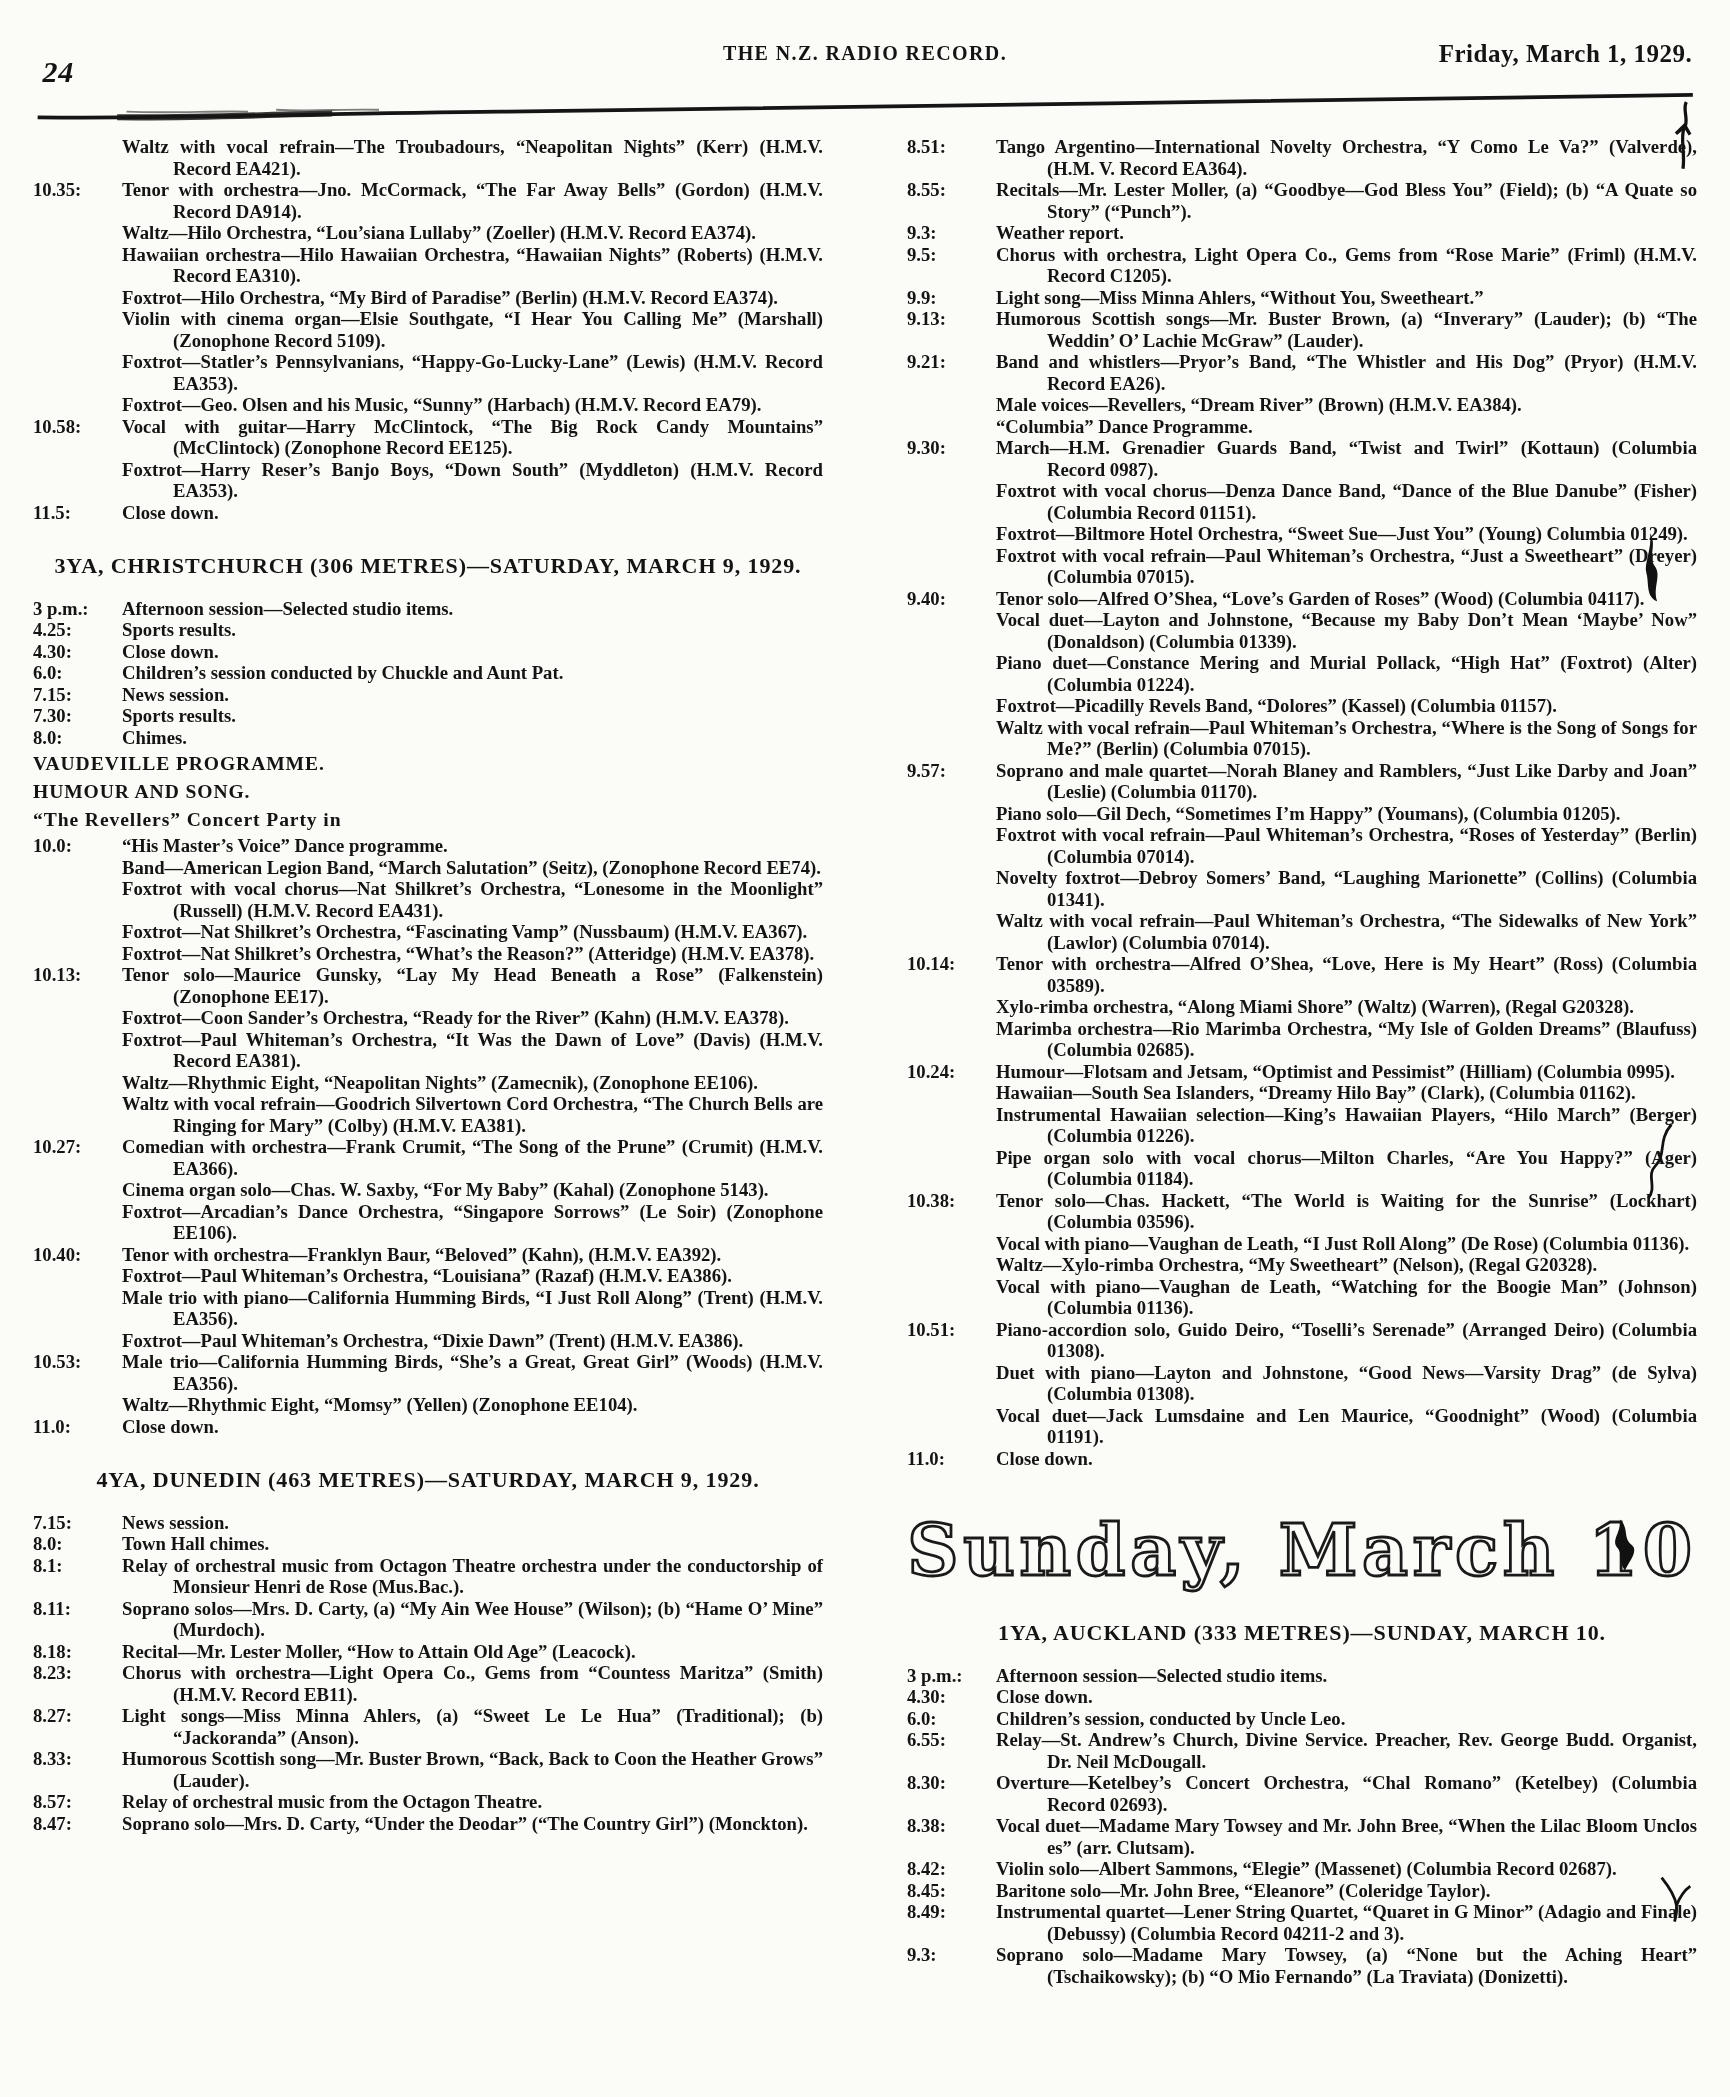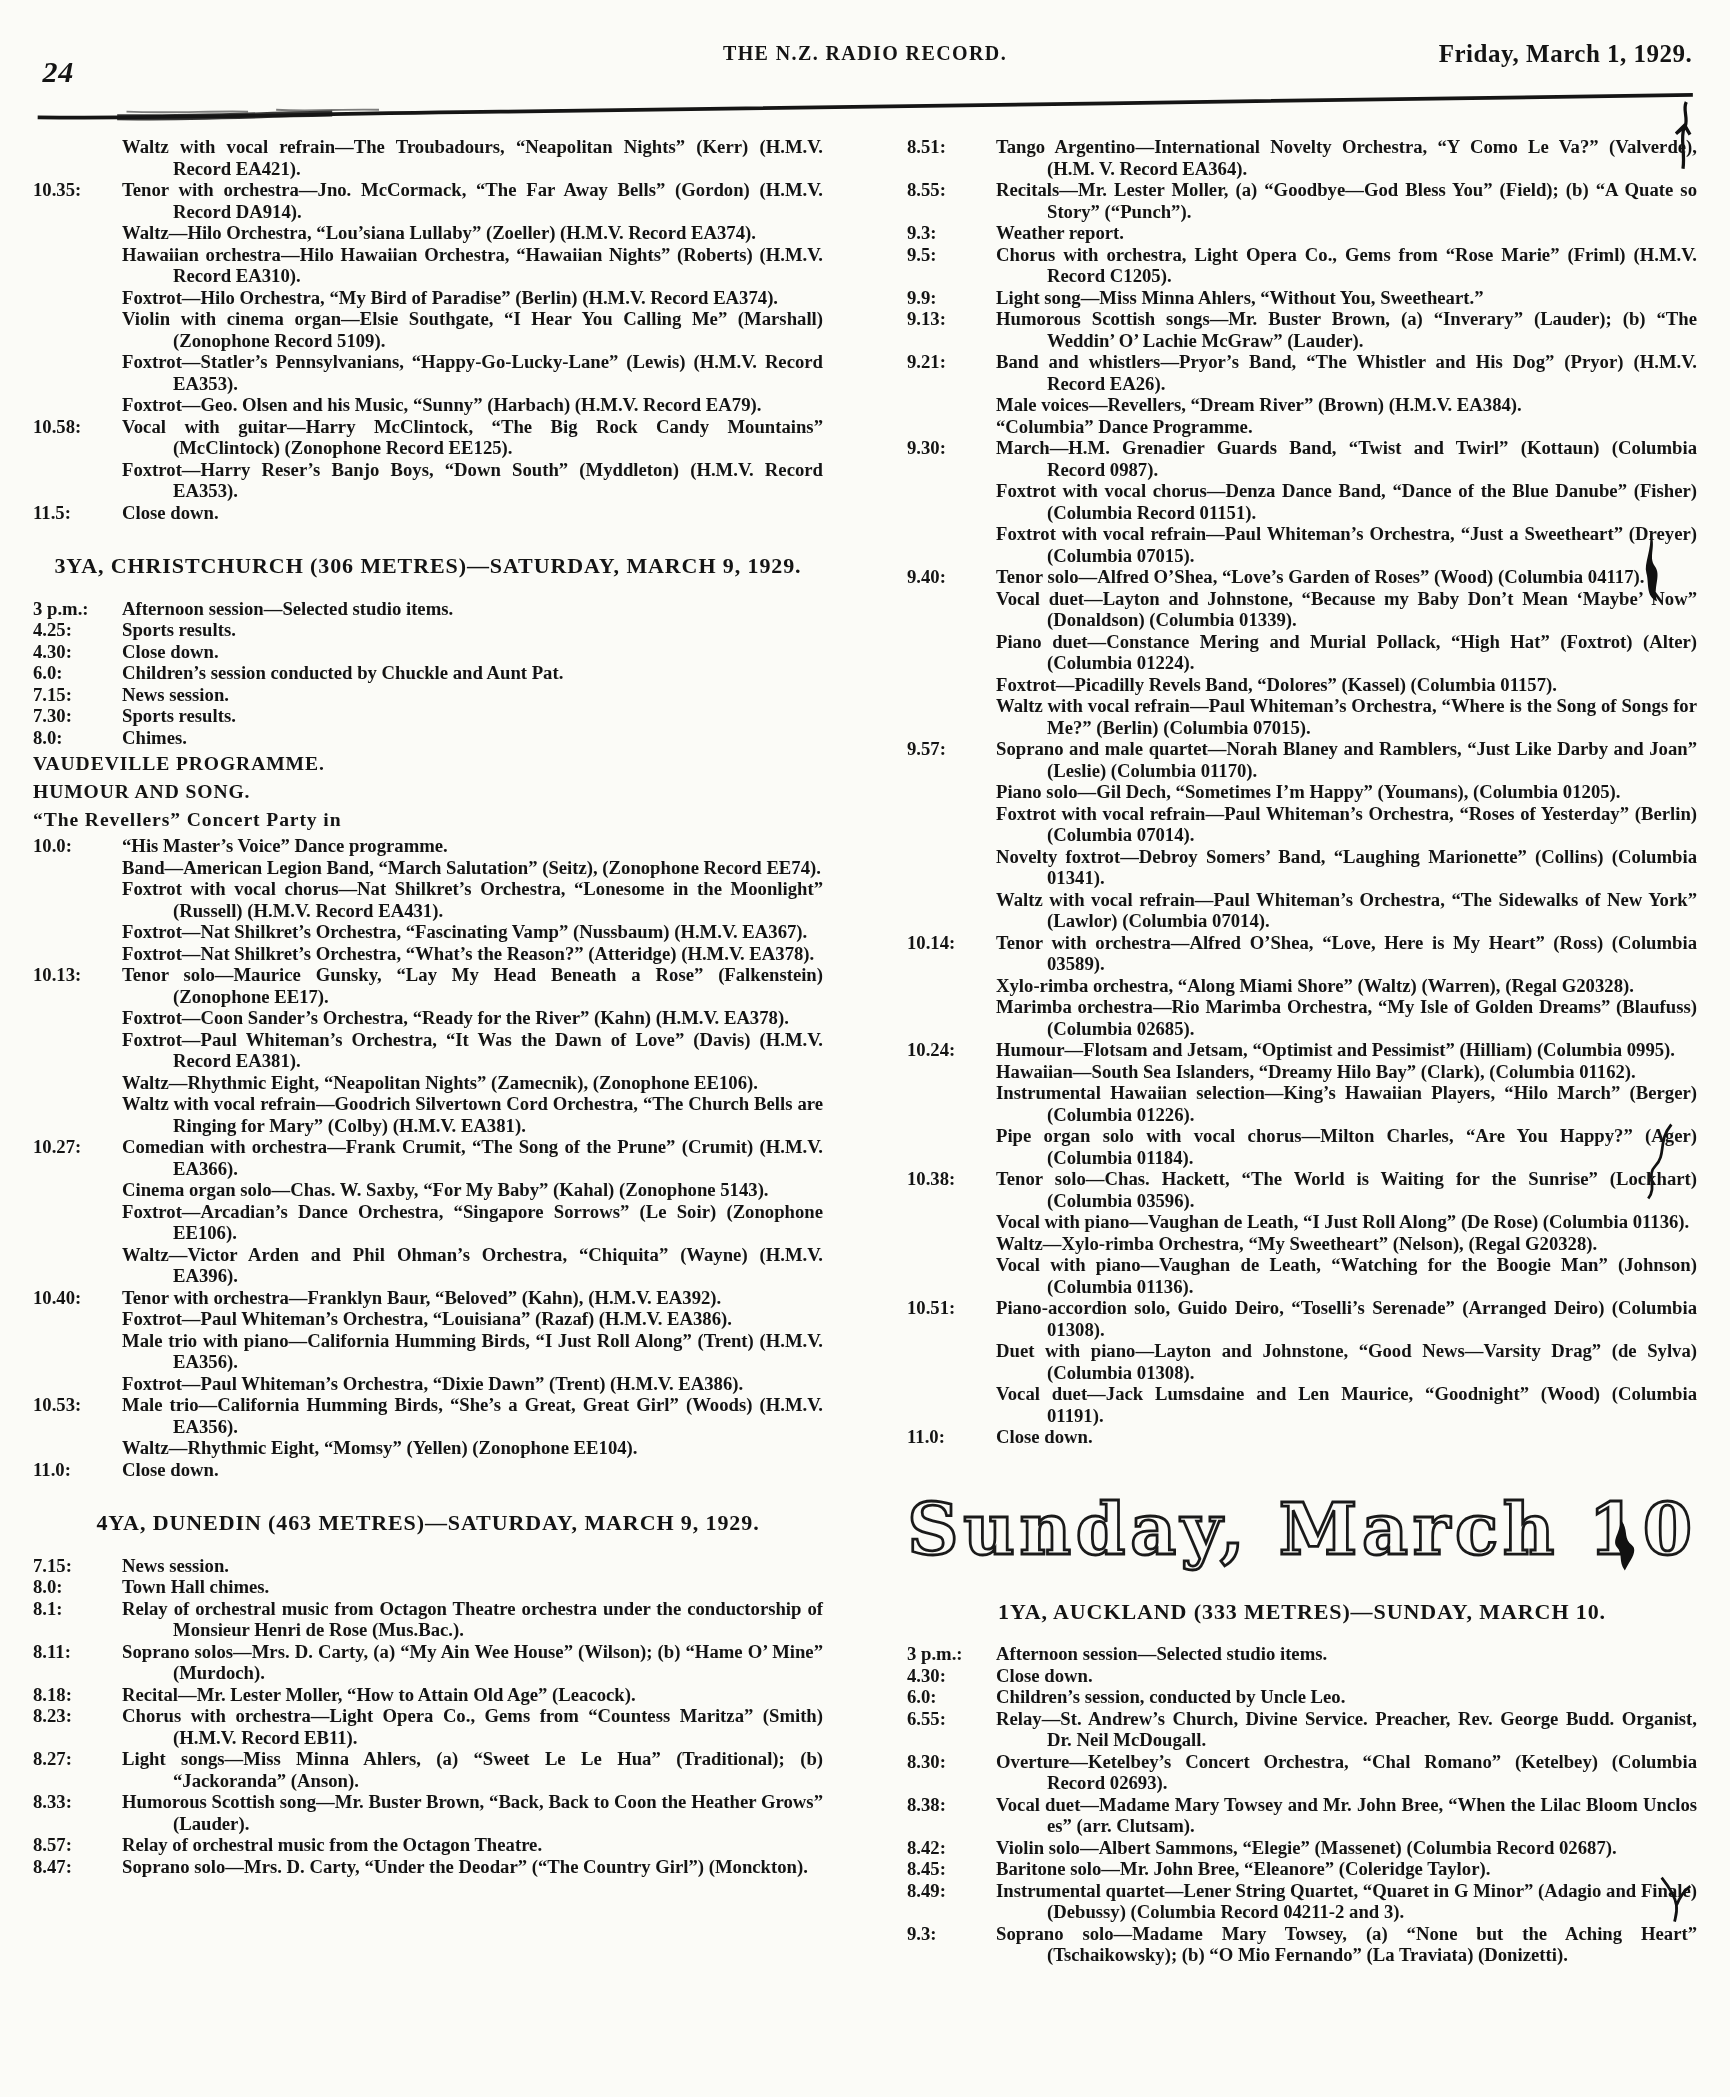--- a/index.html
+++ b/index.html
@@ -100,21 +100,20 @@
         <div class="entry"><span class="time"></span><span class="etext">Foxtrot—Nat Shilkret’s Orchestra, “Fascinating Vamp” (Nussbaum) (H.M.V. EA367).</span></div>
         <div class="entry"><span class="time"></span><span class="etext">Foxtrot—Nat Shilkret’s Orchestra, “What’s the Reason?” (Atteridge) (H.M.V. EA378).</span></div>
         <div class="entry"><span class="time">10.13:</span><span class="etext">Tenor solo—Maurice Gunsky, “Lay My Head Beneath a Rose” (Falkenstein) (Zonophone EE17).</span></div>
         <div class="entry"><span class="time"></span><span class="etext">Foxtrot—Coon Sander’s Orchestra, “Ready for the River” (Kahn) (H.M.V. EA378).</span></div>
         <div class="entry"><span class="time"></span><span class="etext">Foxtrot—Paul Whiteman’s Orchestra, “It Was the Dawn of Love” (Davis) (H.M.V. Record EA381).</span></div>
         <div class="entry"><span class="time"></span><span class="etext">Waltz—Rhythmic Eight, “Neapolitan Nights” (Zamecnik), (Zonophone EE106).</span></div>
         <div class="entry"><span class="time"></span><span class="etext">Waltz with vocal refrain—Goodrich Silvertown Cord Orchestra, “The Church Bells are Ringing for Mary” (Colby) (H.M.V. EA381).</span></div>
         <div class="entry"><span class="time">10.27:</span><span class="etext">Comedian with orchestra—Frank Crumit, “The Song of the Prune” (Crumit) (H.M.V. EA366).</span></div>
         <div class="entry"><span class="time"></span><span class="etext">Cinema organ solo—Chas. W. Saxby, “For My Baby” (Kahal) (Zonophone 5143).</span></div>
         <div class="entry"><span class="time"></span><span class="etext">Foxtrot—Arcadian’s Dance Orchestra, “Singapore Sorrows” (Le Soir) (Zonophone EE106).</span></div>
-        <div class="entry"><span class="time"></span><span class="etext">Waltz—Victor Arden and Phil Ohman’s Orchestra, “Chiquita” (Wayne) (H.M.V. EA396).</span></div>
         <div class="entry"><span class="time">10.40:</span><span class="etext">Tenor with orchestra—Franklyn Baur, “Beloved” (Kahn), (H.M.V. EA392).</span></div>
         <div class="entry"><span class="time"></span><span class="etext">Foxtrot—Paul Whiteman’s Orchestra, “Louisiana” (Razaf) (H.M.V. EA386).</span></div>
         <div class="entry"><span class="time"></span><span class="etext">Male trio with piano—California Humming Birds, “I Just Roll Along” (Trent) (H.M.V. EA356).</span></div>
         <div class="entry"><span class="time"></span><span class="etext">Foxtrot—Paul Whiteman’s Orchestra, “Dixie Dawn” (Trent) (H.M.V. EA386).</span></div>
         <div class="entry"><span class="time">10.53:</span><span class="etext">Male trio—California Humming Birds, “She’s a Great, Great Girl” (Woods) (H.M.V. EA356).</span></div>
         <div class="entry"><span class="time"></span><span class="etext">Waltz—Rhythmic Eight, “Momsy” (Yellen) (Zonophone EE104).</span></div>
         <div class="entry"><span class="time">11.0:</span><span class="etext">Close down.</span></div>
         <div class="station-heading">4YA, DUNEDIN (463 METRES)—SATURDAY, MARCH 9, 1929.</div>
         <div class="entry"><span class="time">7.15:</span><span class="etext">News session.</span></div>
         <div class="entry"><span class="time">8.0:</span><span class="etext">Town Hall chimes.</span></div>
@@ -132,20 +131,21 @@
         <div class="entry"><span class="time">8.55:</span><span class="etext">Recitals—Mr. Lester Moller, (a) “Goodbye—God Bless You” (Field); (b) “A Quate so Story” (“Punch”).</span></div>
         <div class="entry"><span class="time">9.3:</span><span class="etext">Weather report.</span></div>
         <div class="entry"><span class="time">9.5:</span><span class="etext">Chorus with orchestra, Light Opera Co., Gems from “Rose Marie” (Friml) (H.M.V. Record C1205).</span></div>
         <div class="entry"><span class="time">9.9:</span><span class="etext">Light song—Miss Minna Ahlers, “Without You, Sweetheart.”</span></div>
         <div class="entry"><span class="time">9.13:</span><span class="etext">Humorous Scottish songs—Mr. Buster Brown, (a) “Inverary” (Lauder); (b) “The Weddin’ O’ Lachie McGraw” (Lauder).</span></div>
         <div class="entry"><span class="time">9.21:</span><span class="etext">Band and whistlers—Pryor’s Band, “The Whistler and His Dog” (Pryor) (H.M.V. Record EA26).</span></div>
         <div class="entry"><span class="time"></span><span class="etext">Male voices—Revellers, “Dream River” (Brown) (H.M.V. EA384).</span></div>
         <div class="entry"><span class="time"></span><span class="etext">“Columbia” Dance Programme.</span></div>
         <div class="entry"><span class="time">9.30:</span><span class="etext">March—H.M. Grenadier Guards Band, “Twist and Twirl” (Kottaun) (Columbia Record 0987).</span></div>
         <div class="entry"><span class="time"></span><span class="etext">Foxtrot with vocal chorus—Denza Dance Band, “Dance of the Blue Danube” (Fisher) (Columbia Record 01151).</span></div>
+        <div class="entry"><span class="time"></span><span class="etext">Foxtrot—Biltmore Hotel Orchestra, “Sweet Sue—Just You” (Young) Columbia 01249).</span></div>
         <div class="entry"><span class="time"></span><span class="etext">Foxtrot with vocal refrain—Paul Whiteman’s Orchestra, “Just a Sweetheart” (Dreyer) (Columbia 07015).</span></div>
         <div class="entry"><span class="time">9.40:</span><span class="etext">Tenor solo—Alfred O’Shea, “Love’s Garden of Roses” (Wood) (Columbia 04117).</span></div>
         <div class="entry"><span class="time"></span><span class="etext">Vocal duet—Layton and Johnstone, “Because my Baby Don’t Mean ‘Maybe’ Now” (Donaldson) (Columbia 01339).</span></div>
         <div class="entry"><span class="time"></span><span class="etext">Piano duet—Constance Mering and Murial Pollack, “High Hat” (Foxtrot) (Alter) (Columbia 01224).</span></div>
         <div class="entry"><span class="time"></span><span class="etext">Foxtrot—Picadilly Revels Band, “Dolores” (Kassel) (Columbia 01157).</span></div>
         <div class="entry"><span class="time"></span><span class="etext">Waltz with vocal refrain—Paul Whiteman’s Orchestra, “Where is the Song of Songs for Me?” (Berlin) (Columbia 07015).</span></div>
         <div class="entry"><span class="time">9.57:</span><span class="etext">Soprano and male quartet—Norah Blaney and Ramblers, “Just Like Darby and Joan” (Leslie) (Columbia 01170).</span></div>
         <div class="entry"><span class="time"></span><span class="etext">Piano solo—Gil Dech, “Sometimes I’m Happy” (Youmans), (Columbia 01205).</span></div>
         <div class="entry"><span class="time"></span><span class="etext">Foxtrot with vocal refrain—Paul Whiteman’s Orchestra, “Roses of Yesterday” (Berlin) (Columbia 07014).</span></div>
         <div class="entry"><span class="time"></span><span class="etext">Novelty foxtrot—Debroy Somers’ Band, “Laughing Marionette” (Collins) (Columbia 01341).</span></div>

